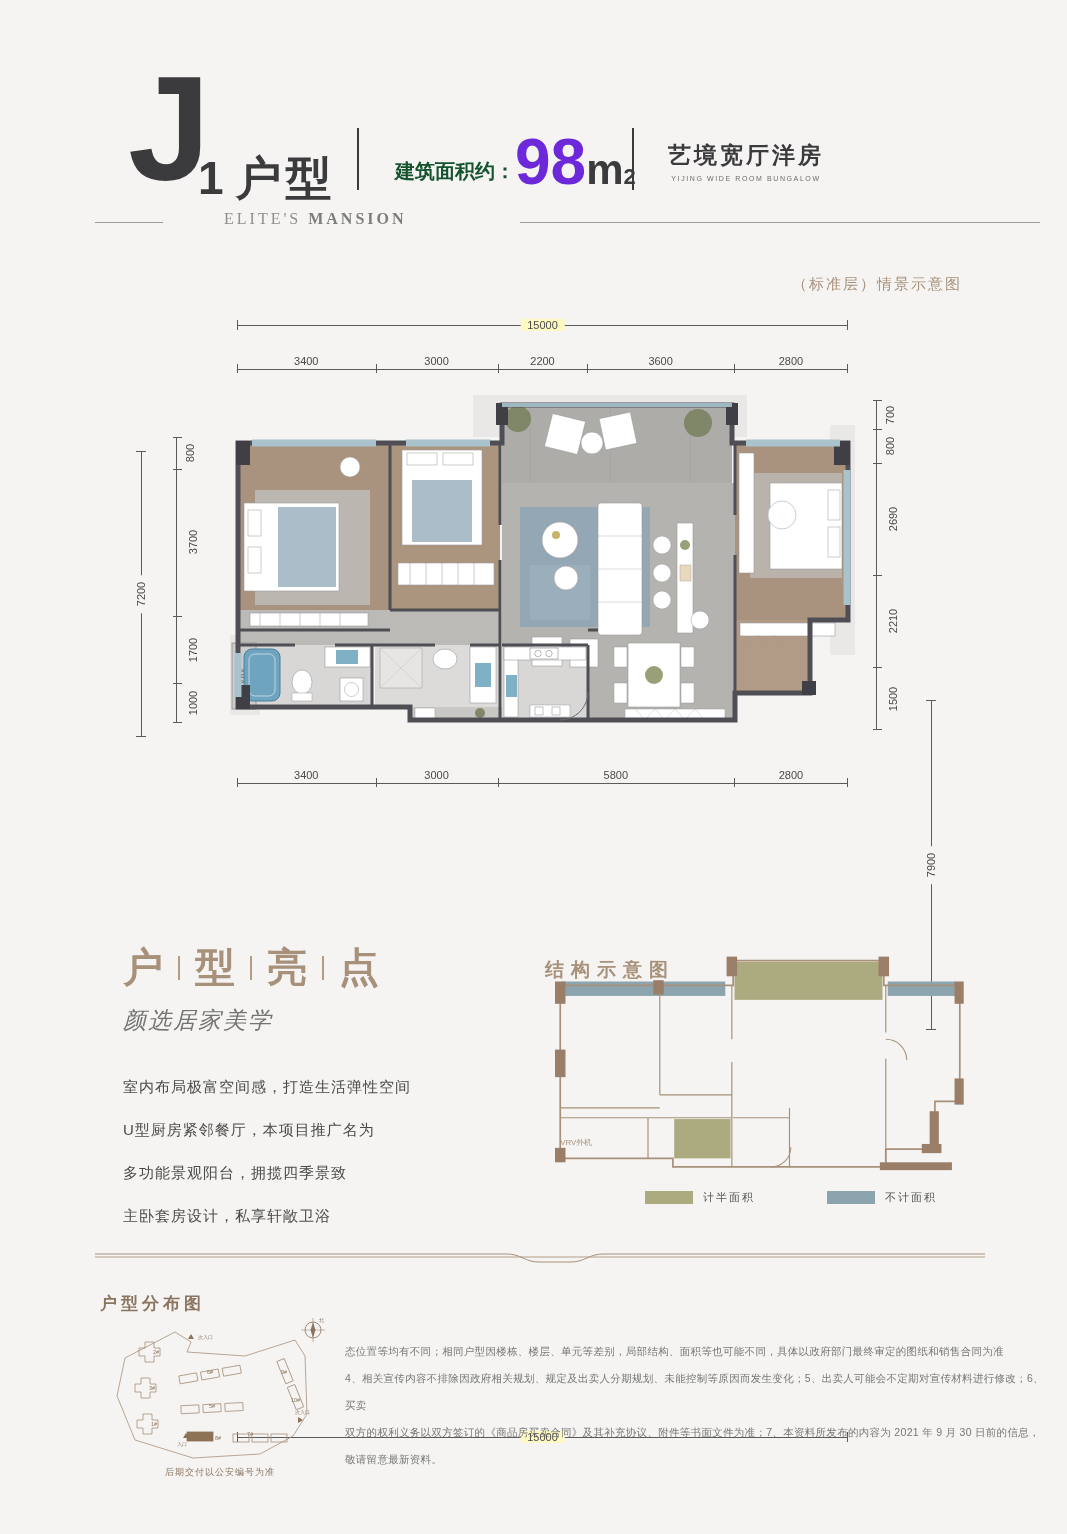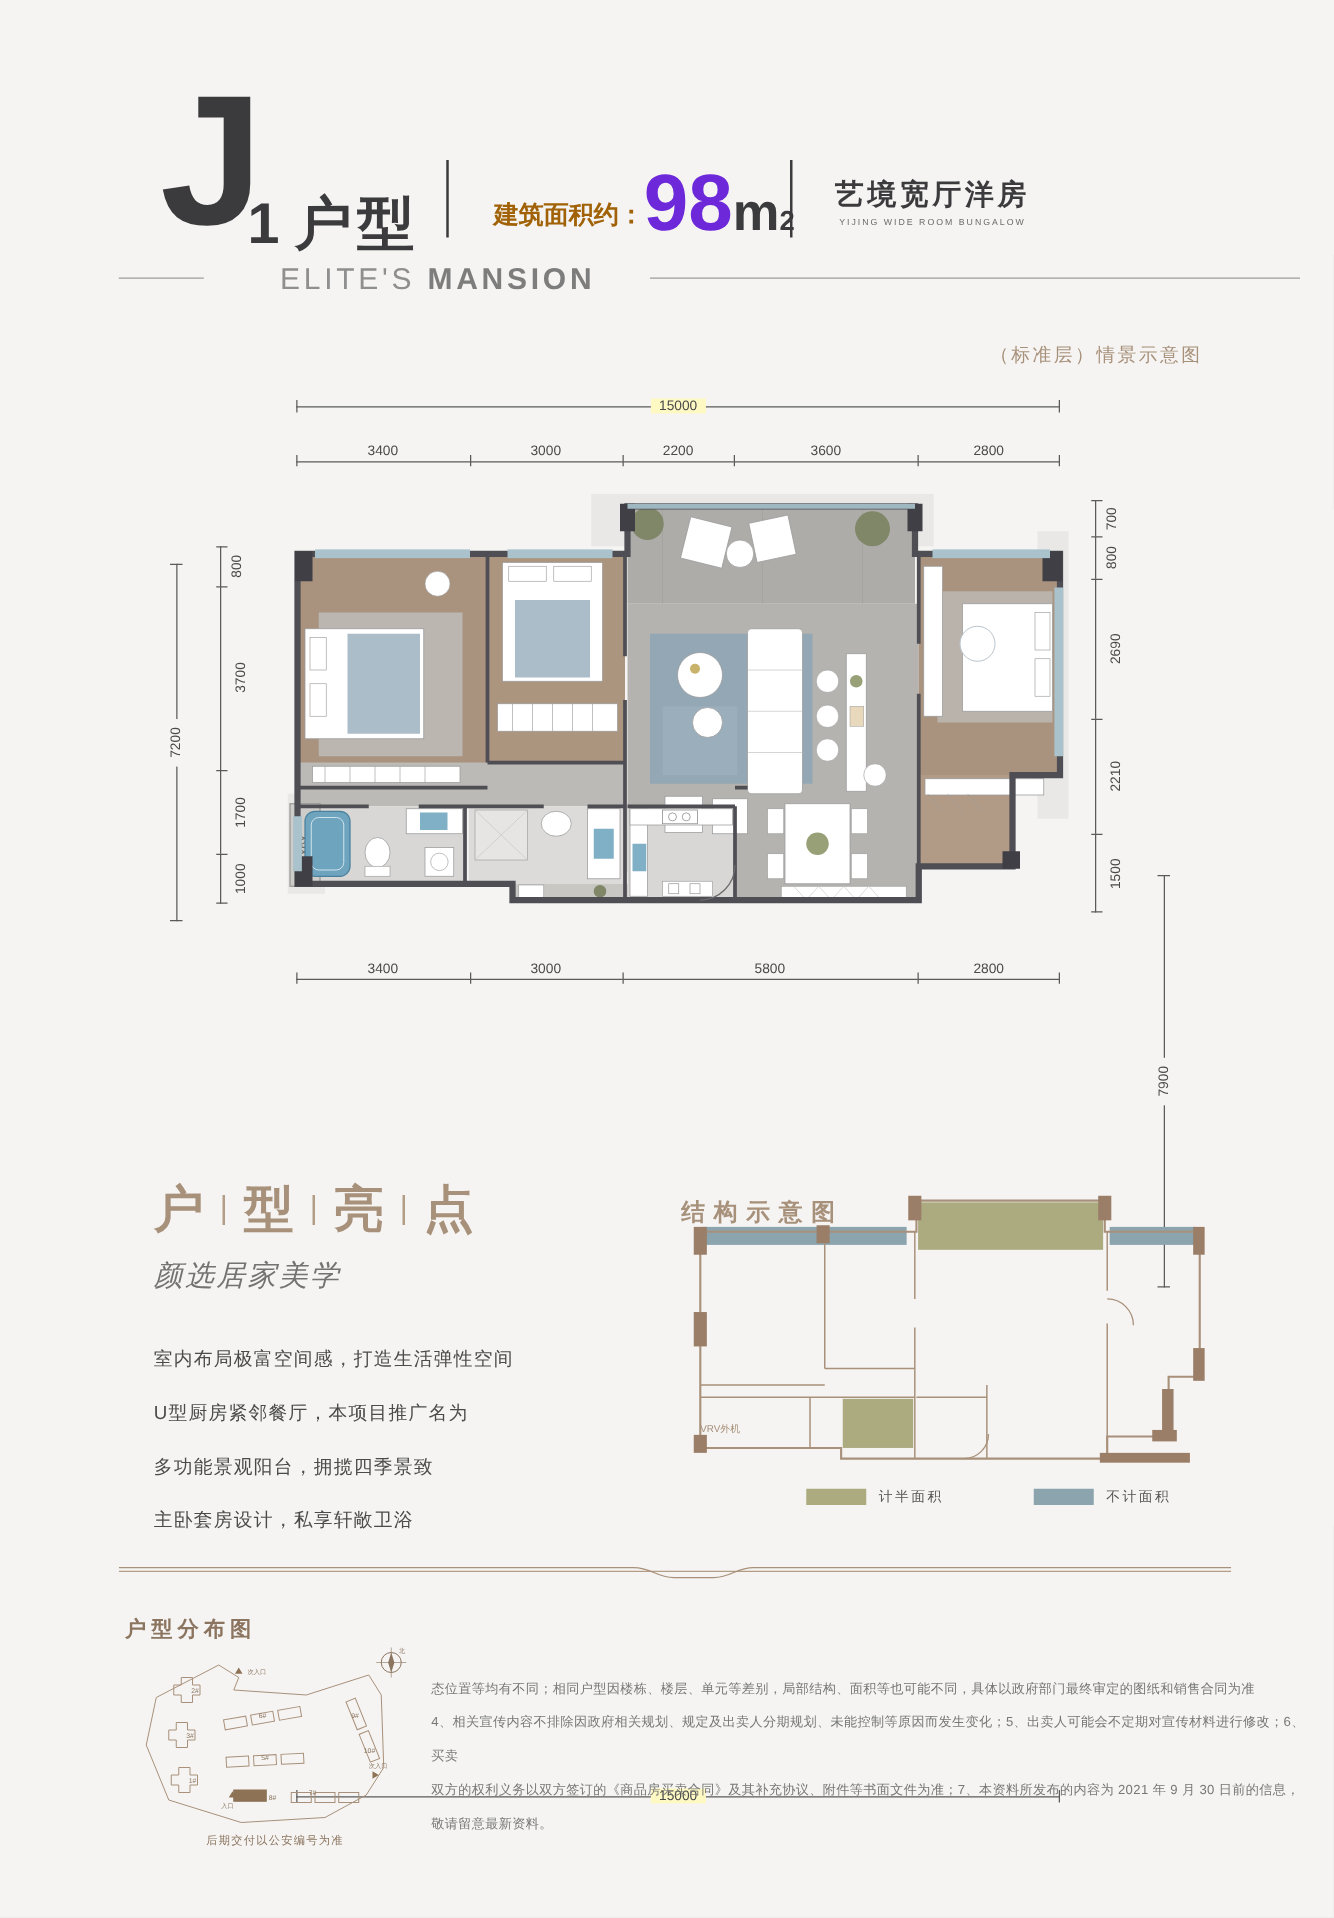--- a/index.html
+++ b/index.html
@@ -6,28 +6,28 @@
   html,body { background:#e9e8e6; }
   body { font-family:"Liberation Sans", sans-serif; }
   #poster { position:relative; width:1067px; height:1534px; background:#f5f4f2; overflow:hidden; margin:0 auto; }
 
   .abs { position:absolute; }
 
   
   .unit-letter { font-size:148px; font-weight:bold; color:#3b3b3e; line-height:1; letter-spacing:-4px; }
   .unit-rest { font-size:46px; font-weight:bold; color:#3b3b3e; letter-spacing:4px; }
   .hdr-div { width:2px; background:#3b3b3e; }
-  .area-label { font-size:20px; font-weight:bold; color:#a16207; }
+  .area-label { font-size:20px; font-weight:bold; color:#14532d; }
   .area-value { font-size:64px; font-weight:bold; color:#6d28d9; line-height:1; }
   .area-unit { font-size:42px; font-weight:bold; color:#3b3b3e; }
   .area-sup { font-size:22px; font-weight:bold; color:#3b3b3e; vertical-align:26px; }
   .product-cn { font-size:23px; color:#3b3b3e; letter-spacing:3px; font-weight:bold; }
   .product-en { font-size:7px; color:#6c6c6c; letter-spacing:1.6px; margin-top:4px; text-align:center; }
   .brand-line { height:1px; background:#9c9c9c; }
-  .brand-en { font-size:24px; letter-spacing:3px; color:#8f8f8f; }
+  .brand-en { font-size:16px; letter-spacing:3px; color:#8f8f8f;font-family:Liberation Serif, serif; }
   .brand-en .light { font-weight:normal; }
   .brand-en .bold { font-weight:bold; color:#7d7d7d; }
   .scene-note { font-size:15px; color:#a8917b; letter-spacing:2px; }
 
   
   .dim-row { display:flex; }
   .dim-row .seg { position:relative; border-bottom:1px solid #5a5a5a; height:100%; }
   .dim-row .seg::before { content:""; position:absolute; left:0; bottom:-4px; width:1px; height:9px; background:#5a5a5a; }
   .dim-row .seg:last-child::after { content:""; position:absolute; right:0; bottom:-4px; width:1px; height:9px; background:#5a5a5a; }
   .dim-row .seg span { position:absolute; left:50%; bottom:2px; transform:translateX(-50%); font-size:11px; color:#4a4a4a; white-space:nowrap; }

